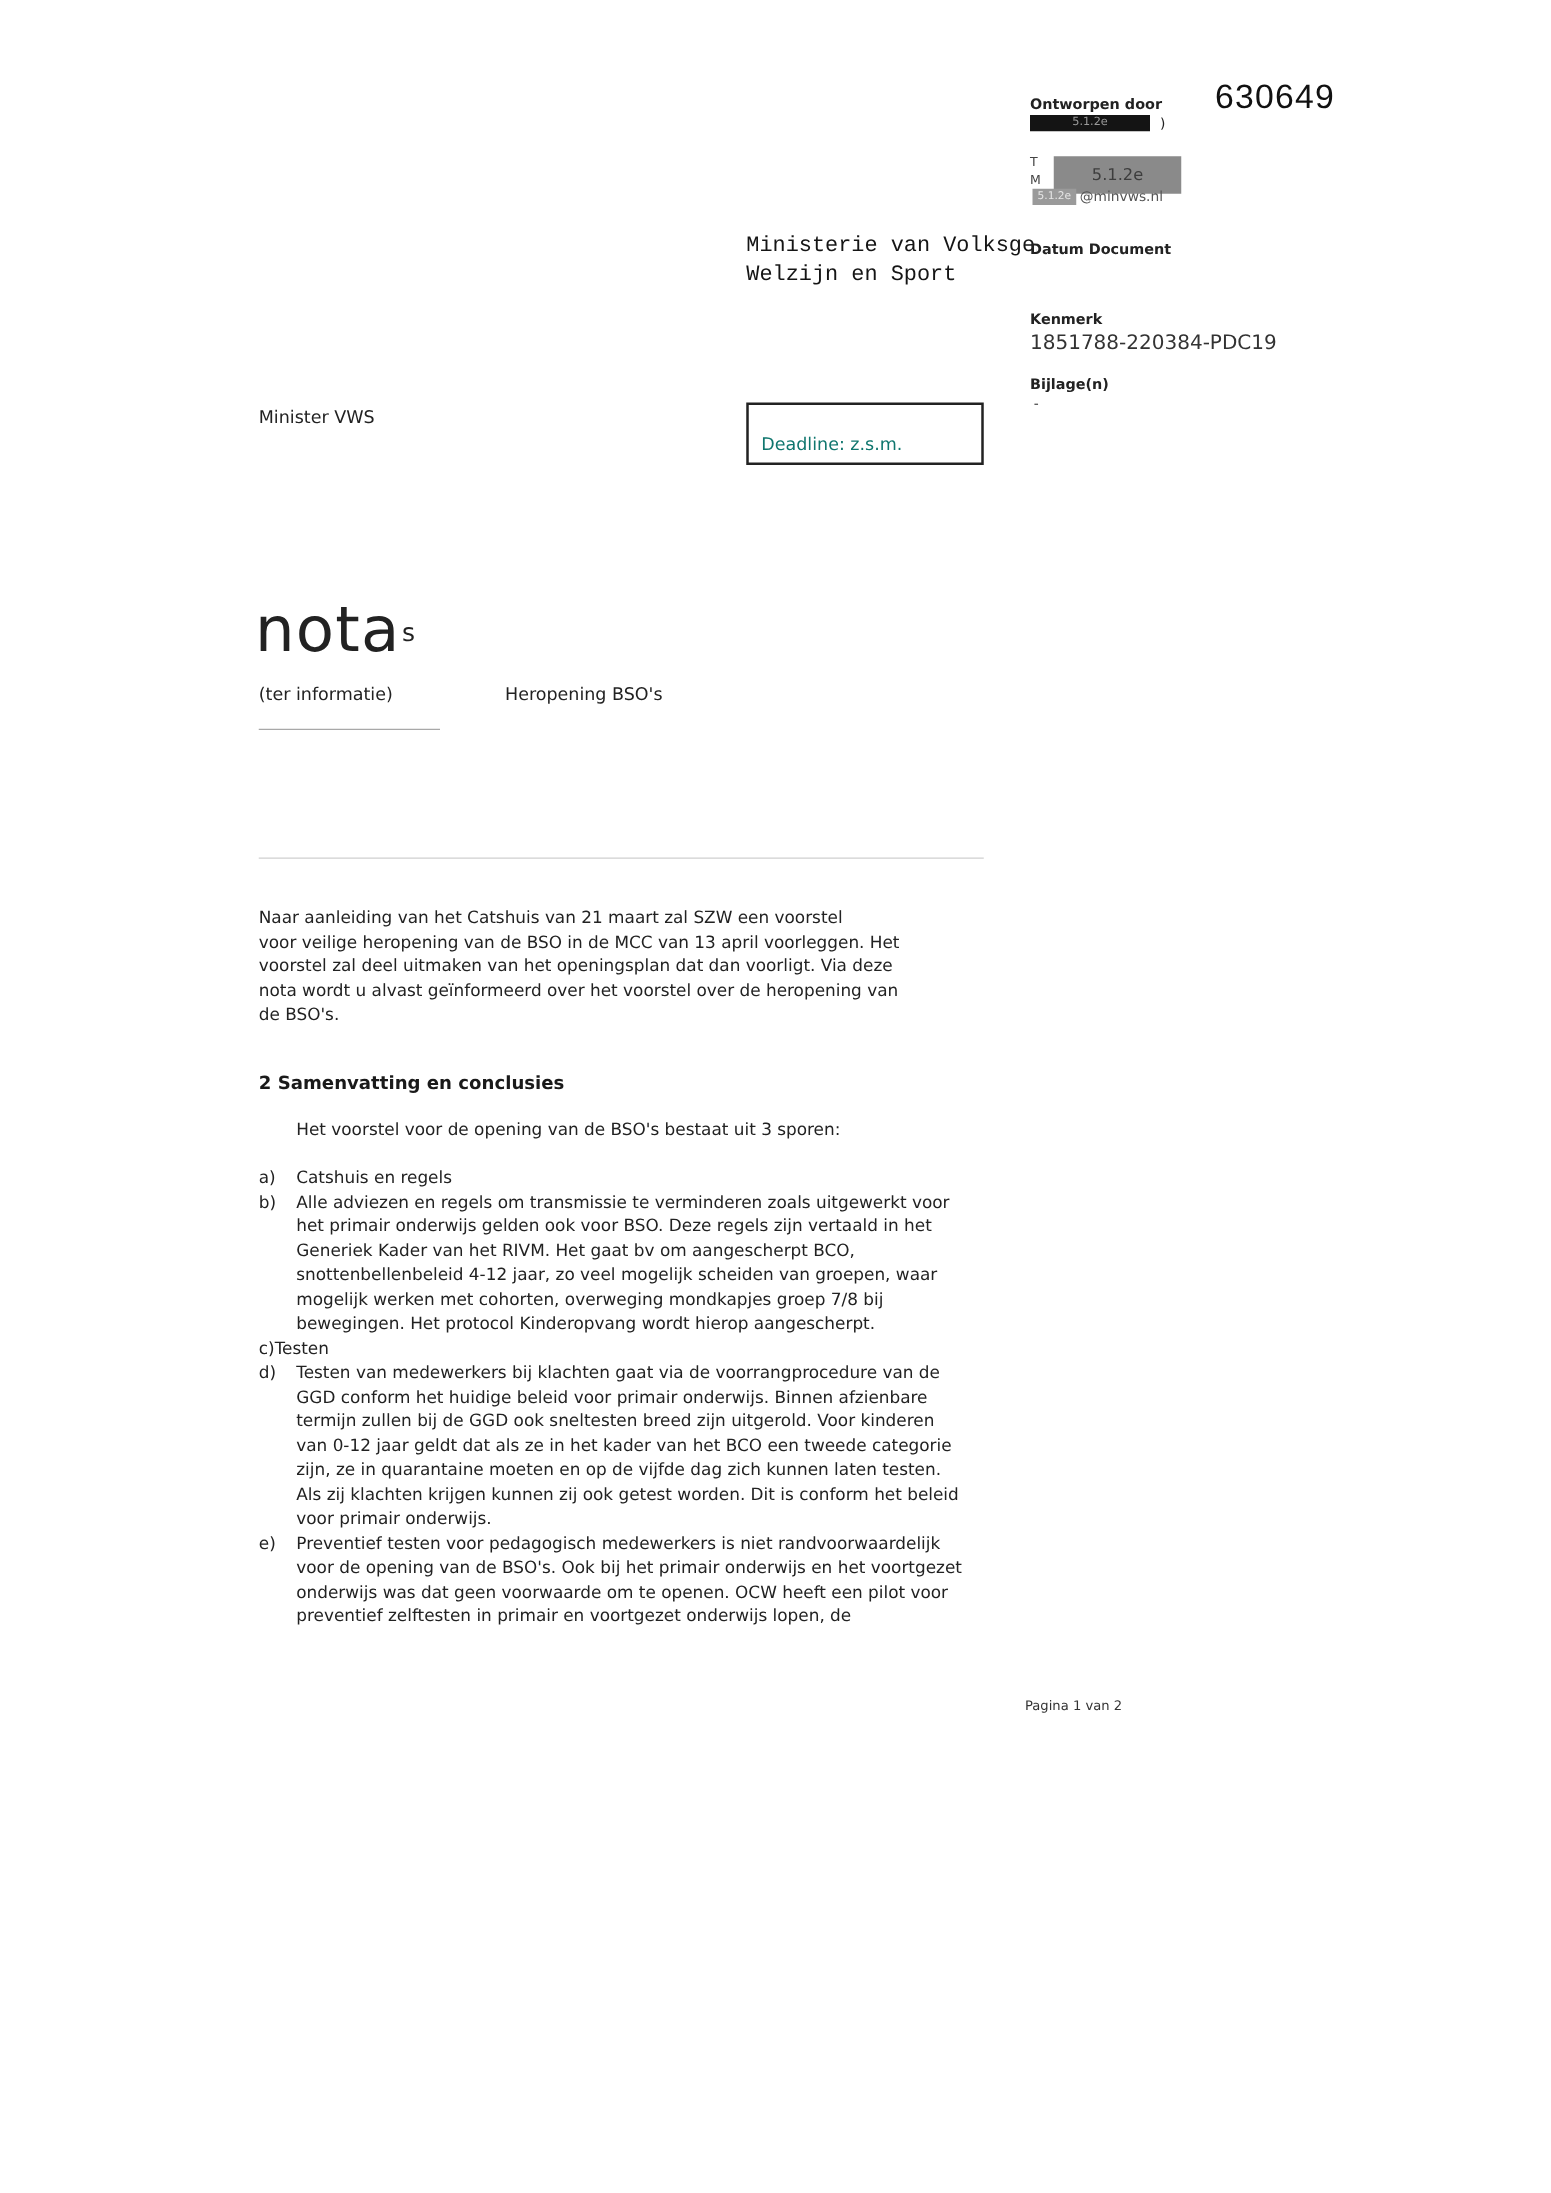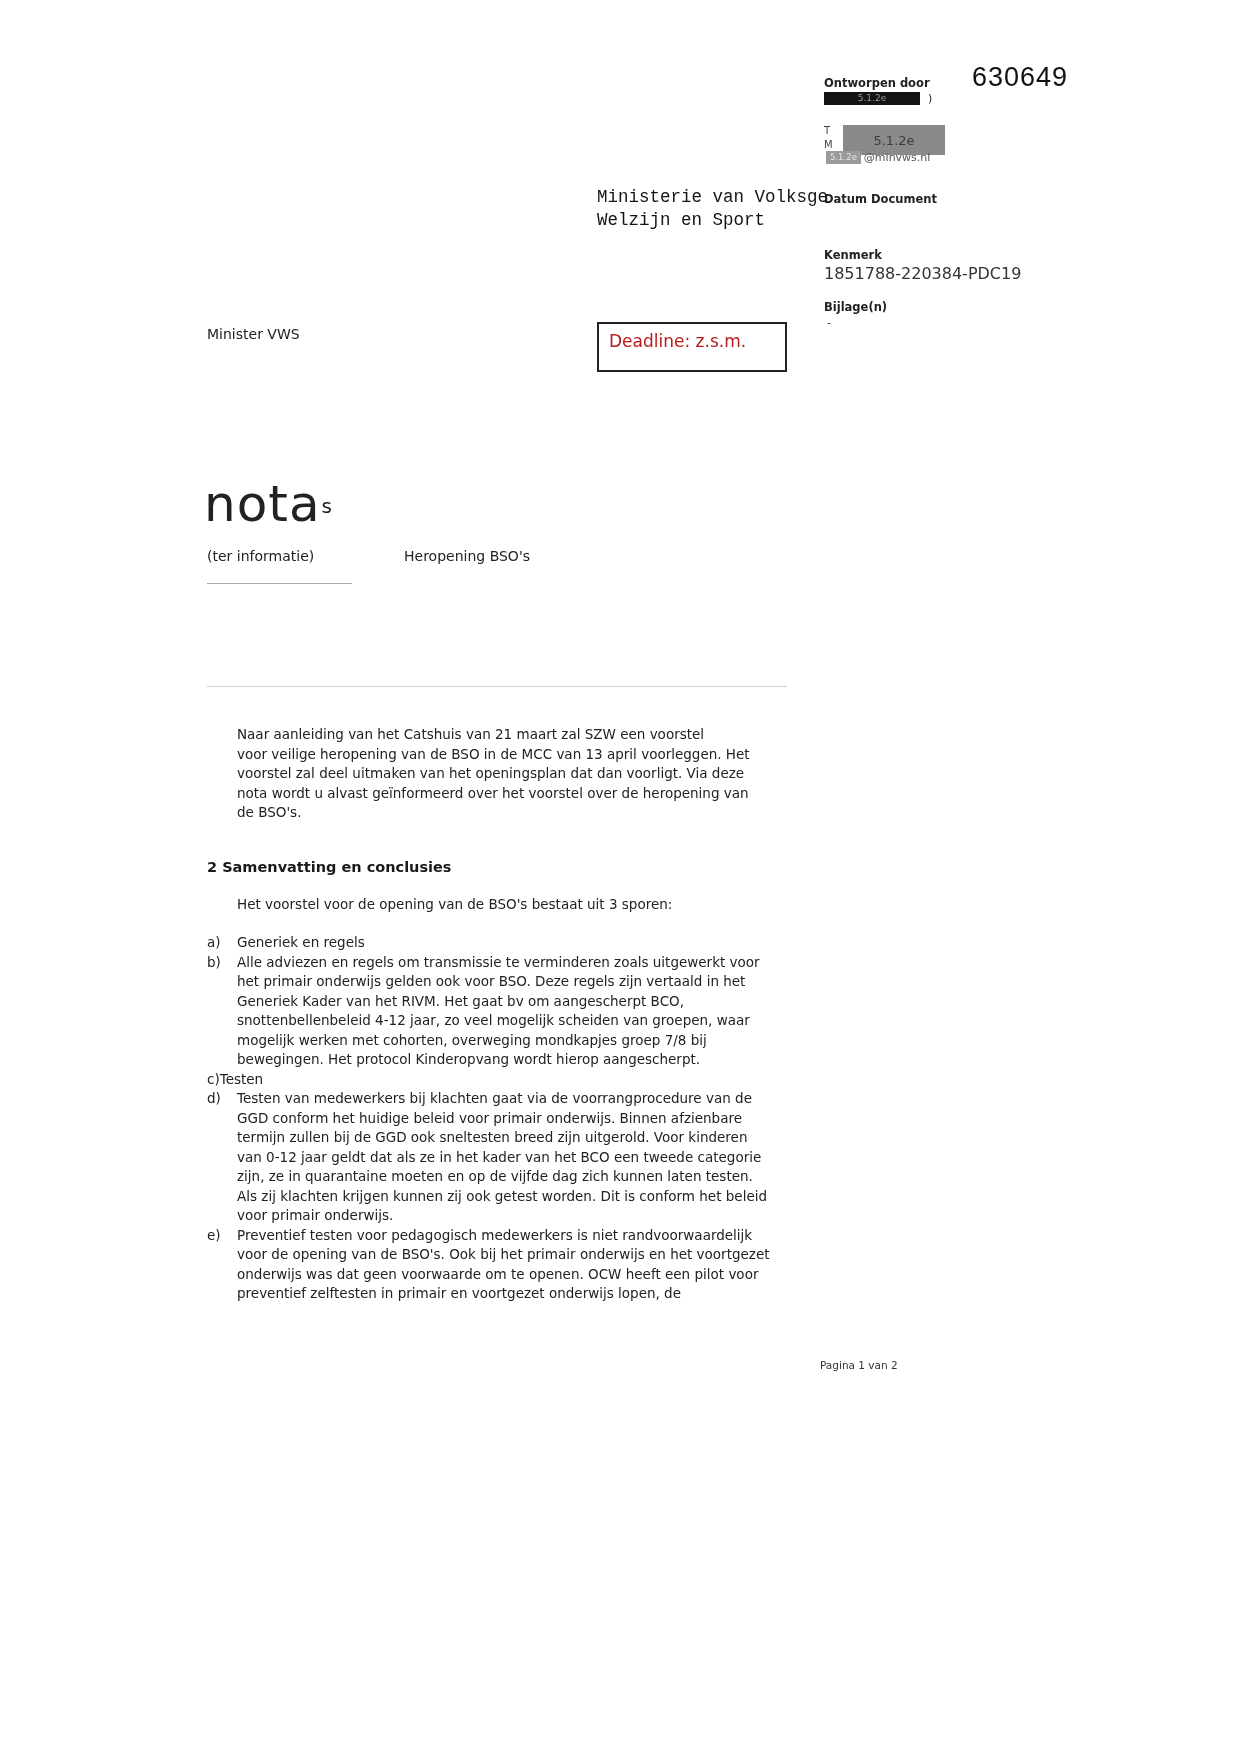--- a/index.html
+++ b/index.html
@@ -37,37 +37,37 @@
   .datum-label   { left:824px; top:192px; font-size:11.5px; font-weight:bold; color:#222; }
   .kenmerk-label { left:824px; top:248px; font-size:11.5px; font-weight:bold; color:#222; }
   .kenmerk-value { left:824px; top:264px; font-size:16px; color:#333; }
   .bijlage-label { left:824px; top:300px; font-size:11.5px; font-weight:bold; color:#222; }
   .bijlage-value { left:827px; top:316px; font-size:11px; color:#333; }
 
   .recipient { left:207px; top:326px; font-size:14px; color:#222; }
 
   .deadline-box { left:597px; top:322px; width:190px; height:50px;
     border:2px solid #222; background:#fff; }
-  .deadline-text { padding:7px 0 0 10px; font-size:17px; color:#b91c1c; }
+  .deadline-text { padding:24px 0 0 10px; font-size:14px; color:#0f766e; }
 
   .nota-wrap { left:204px; top:479px; color:#222; }
   .nota-main { font-size:50px; line-height:1; letter-spacing:1px; }
   .nota-s { font-size:20px; position:relative; top:-8px; left:1px; }
 
   .ter-informatie { left:207px; top:548px; font-size:14px; color:#222; }
   .subject { left:404px; top:548px; font-size:14px; color:#222; }
 
   .divider-short { left:207px; top:583px; width:145px; height:1px; background:#a8a8a8; }
   .divider-long  { left:207px; top:686px; width:580px; height:1px; background:#cfcfcf; }
 
   
   .body-col { left:207px; top:722px; width:612px; font-size:13.5px; line-height:19.5px; color:#222; }
   .h-section { font-size:14.5px; font-weight:bold; line-height:20px; color:#1a1a1a; }
   .h2 { margin-top:34px; }
-  .para { margin-top:3px; margin-left:30px; width:568px; white-space:pre-line; }
+  .para { margin-top:3px; width:568px; white-space:pre-line; }
   .intro { margin-top:18px; margin-left:30px; width:568px; }
   .list { margin-top:19px; }
   .item { position:relative; padding-left:30px; }
   .item .marker { position:absolute; left:0; top:0; }
   .item .txt { display:block; width:572px; white-space:pre-line; }
   .item.flush { padding-left:0; }
   .item.flush .marker { position:static; }
   .item.flush .txt { display:inline; }
 
   .page-footer { left:820px; top:1359px; font-size:10.5px; color:#333; }
@@ -124,21 +124,21 @@
 voorstel zal deel uitmaken van het openingsplan dat dan voorligt. Via deze
 nota wordt u alvast geïnformeerd over het voorstel over de heropening van
 de BSO's.</div>
 
   <div class="h-section h2">2 Samenvatting en conclusies</div>
   <div class="intro">Het voorstel voor de opening van de BSO's bestaat uit 3 sporen:</div>
 
   <div class="list">
     <div class="item">
       <span class="marker">a)</span>
-      <span class="txt">Generiek en regels</span>
+      <span class="txt">Catshuis en regels</span>
     </div>
     <div class="item">
       <span class="marker">b)</span>
       <span class="txt">Alle adviezen en regels om transmissie te verminderen zoals uitgewerkt voor
 het primair onderwijs gelden ook voor BSO. Deze regels zijn vertaald in het
 Generiek Kader van het RIVM. Het gaat bv om aangescherpt BCO,
 snottenbellenbeleid 4-12 jaar, zo veel mogelijk scheiden van groepen, waar
 mogelijk werken met cohorten, overweging mondkapjes groep 7/8 bij
 bewegingen. Het protocol Kinderopvang wordt hierop aangescherpt.</span>
     </div>

